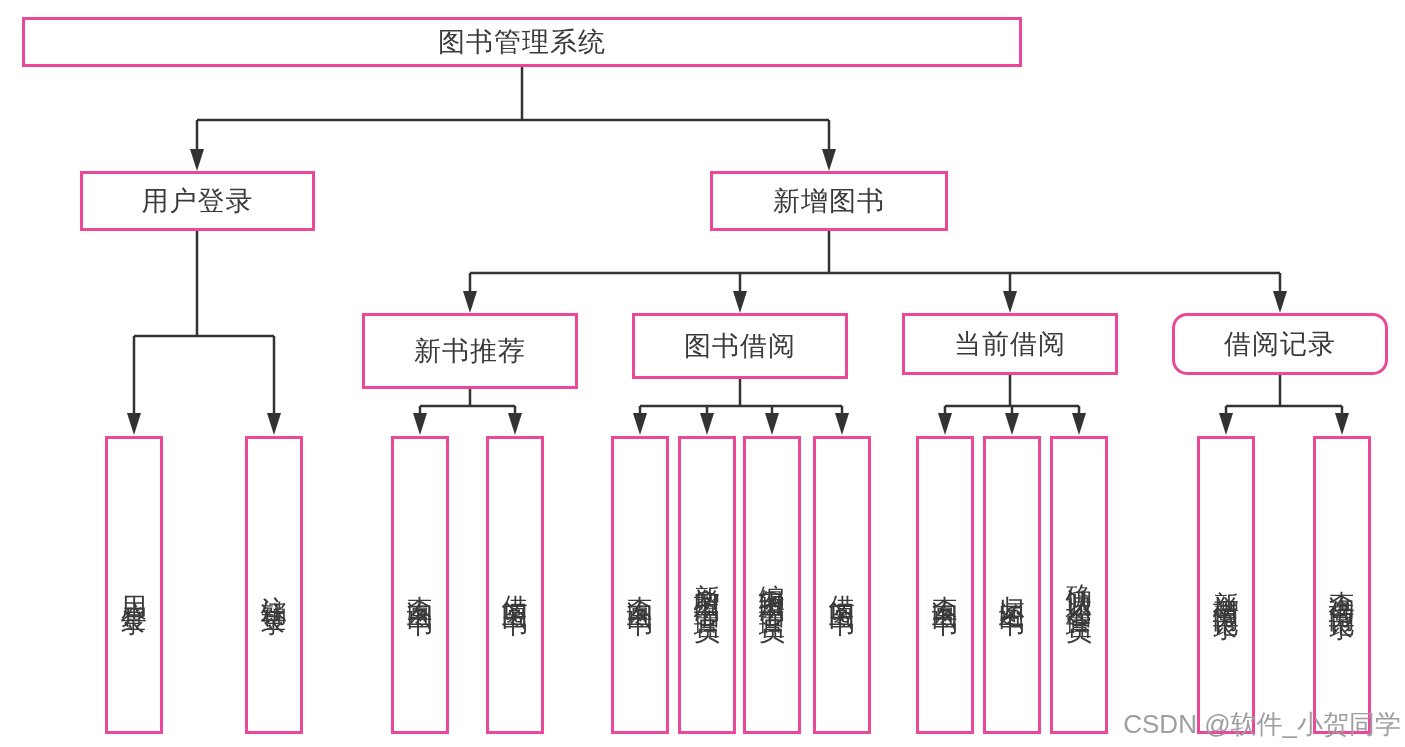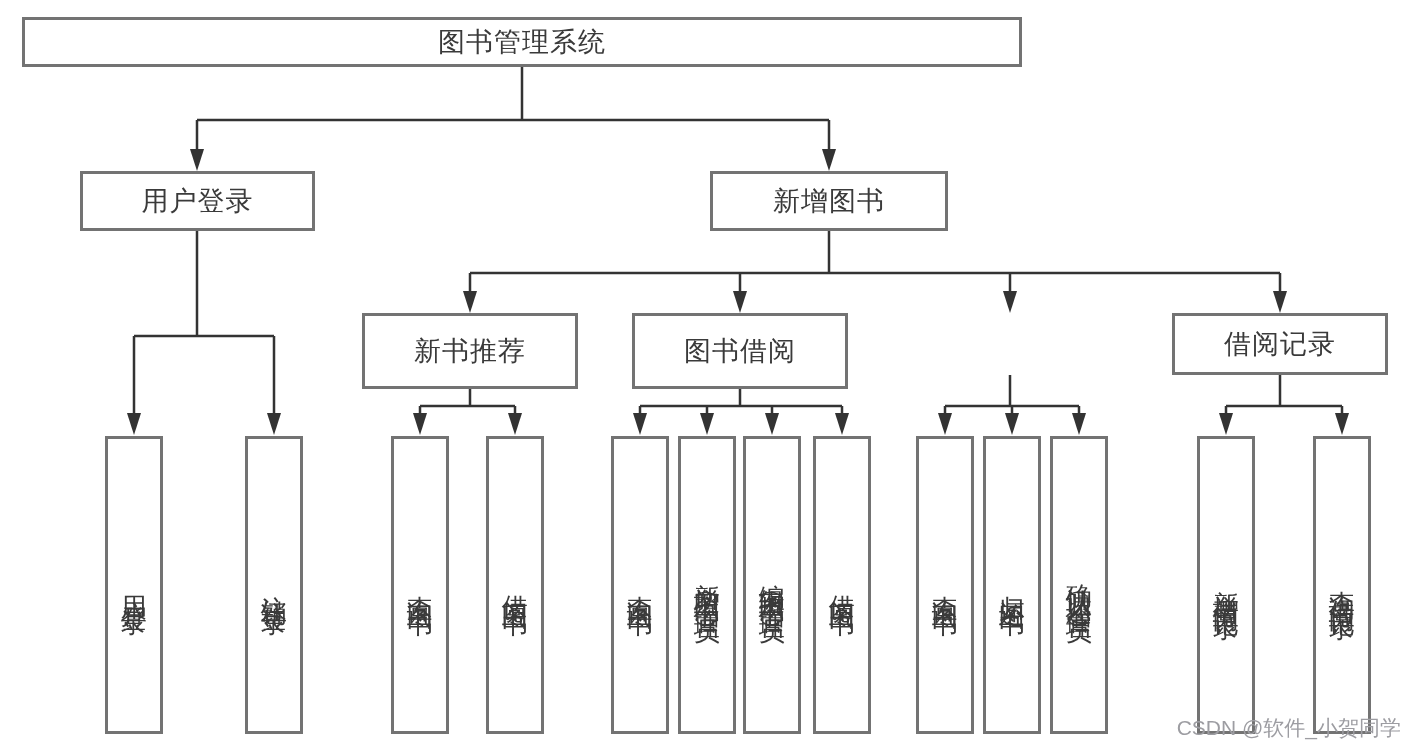--- a/index.html
+++ b/index.html
@@ -17,21 +17,21 @@
   .edges {
     position: absolute;
     left: 0; top: 0;
     width: 1405px; height: 747px;
     z-index: 1;
   }
 
   .node {
     position: absolute;
     background: #ffffff;
-    border: 3px solid #737373;
+    border: 3px solid #ec4899;
     color: #3a3a3a;
     display: flex;
     align-items: center;
     justify-content: center;
     z-index: 2;
     font-size: 27px;
     letter-spacing: 1px;
     white-space: nowrap;
   }
 
@@ -43,21 +43,21 @@
     writing-mode: vertical-rl;
     text-orientation: mixed;
     letter-spacing: 5px;
     line-height: 1.1;
   }
 
   .watermark {
     position: absolute;
     right: 4px;
     bottom: 5px;
-    font-size: 21px;
+    font-size: 26px;
     color: #9d9da2;
     z-index: 5;
     white-space: nowrap;
   }
 </style>
 </head>
 <body>
 
 <div class="canvas">
 
@@ -100,22 +100,23 @@
       <polygon points="1342,435 1335,413 1349,413"></polygon>
     </g>
   </svg>
 
   <div class="node" style="left:22px; top:17px; width:1000px; height:50px;">图书管理系统</div>
 
   <div class="node" style="left:80px; top:171px; width:235px; height:60px;">用户登录</div>
   <div class="node" style="left:710px; top:171px; width:238px; height:60px;">新增图书</div>
 
   <div class="node" style="left:362px; top:313px; width:216px; height:76px;">新书推荐</div>
-  <div class="node" style="left:632px; top:313px; width:216px; height:76px;">图书借阅</div>
-  <div class="node" style="left:1172px; top:313px; width:216px; height:62px;">借阅记录</div>
+  <div class="node" style="left:632px; top:313px; width:216px; height:66px;">图书借阅</div>
+  <div class="node" style="left:902px; top:313px; width:216px; height:62px;">当前借阅</div>
+  <div class="node" style="left:1172px; top:313px; width:216px; height:62px;border-radius:15px;">借阅记录</div>
 
   <div class="node vnode" style="left:105px; top:436px; width:58px; height:298px;">
     <span>用户登录</span>
   </div>
   <div class="node vnode" style="left:245px; top:436px; width:58px; height:298px;">
     <span>注销登录</span>
   </div>
 
   <div class="node vnode" style="left:391px; top:436px; width:58px; height:298px;">
     <span>查询图书</span>

